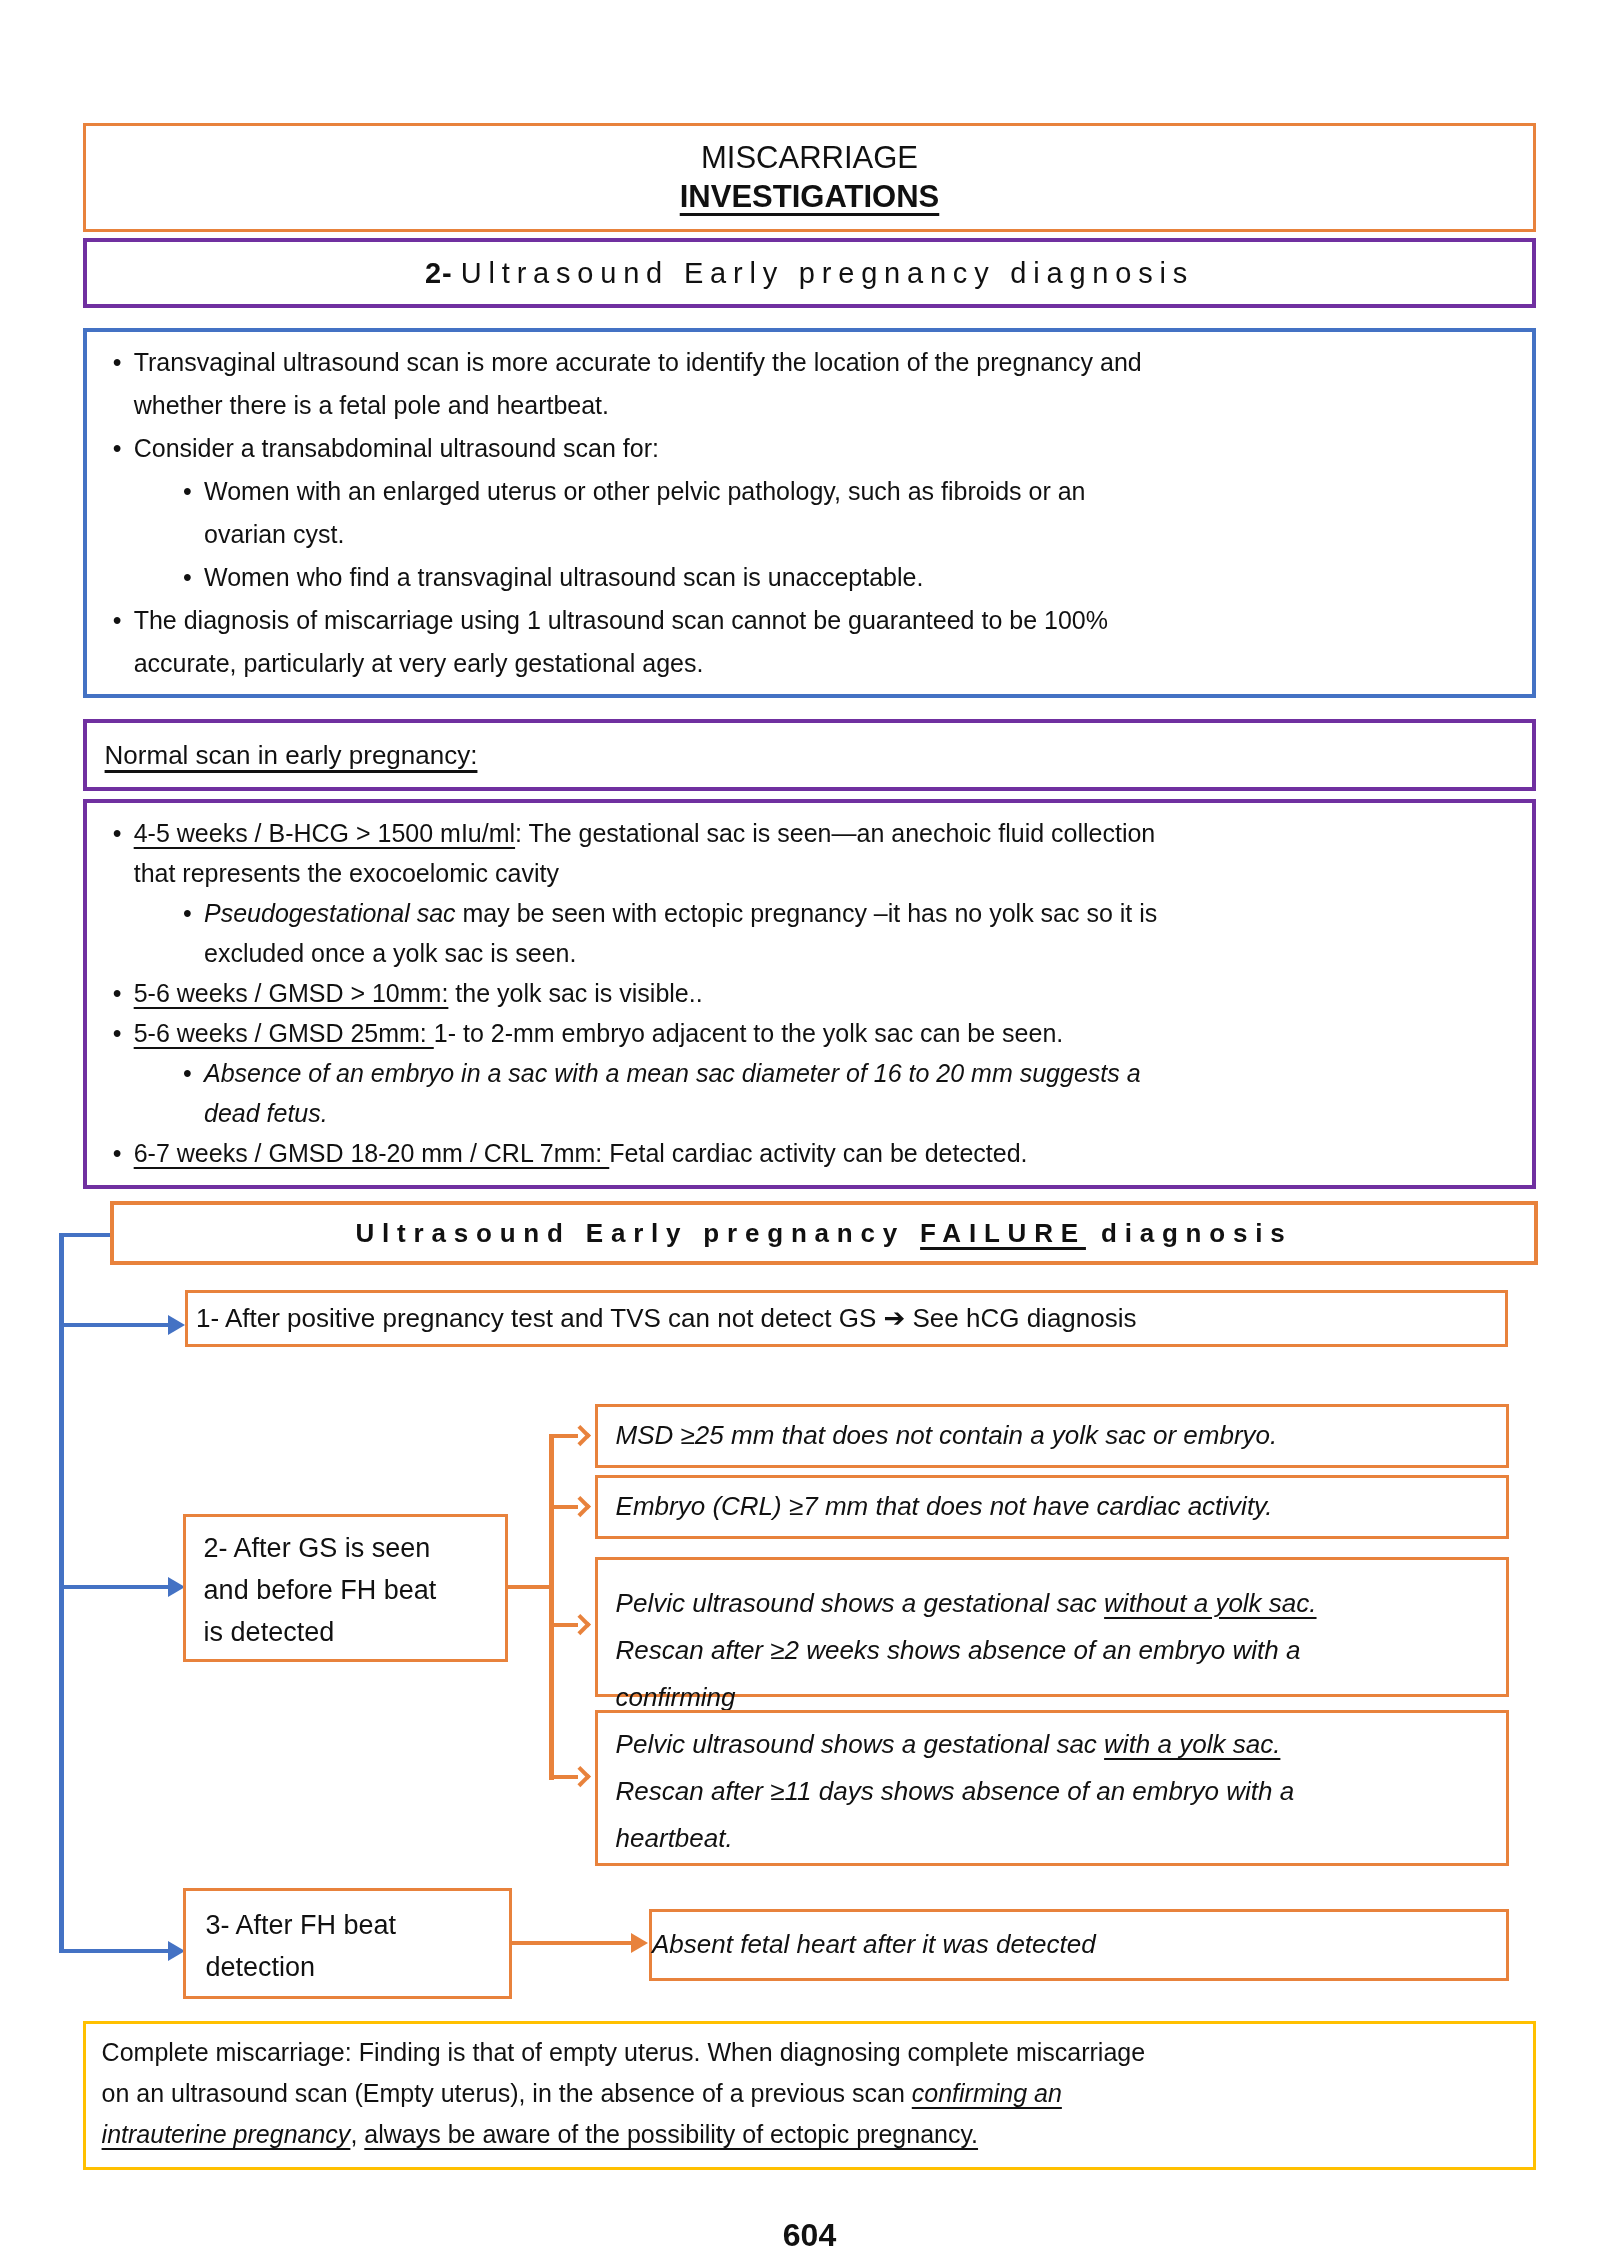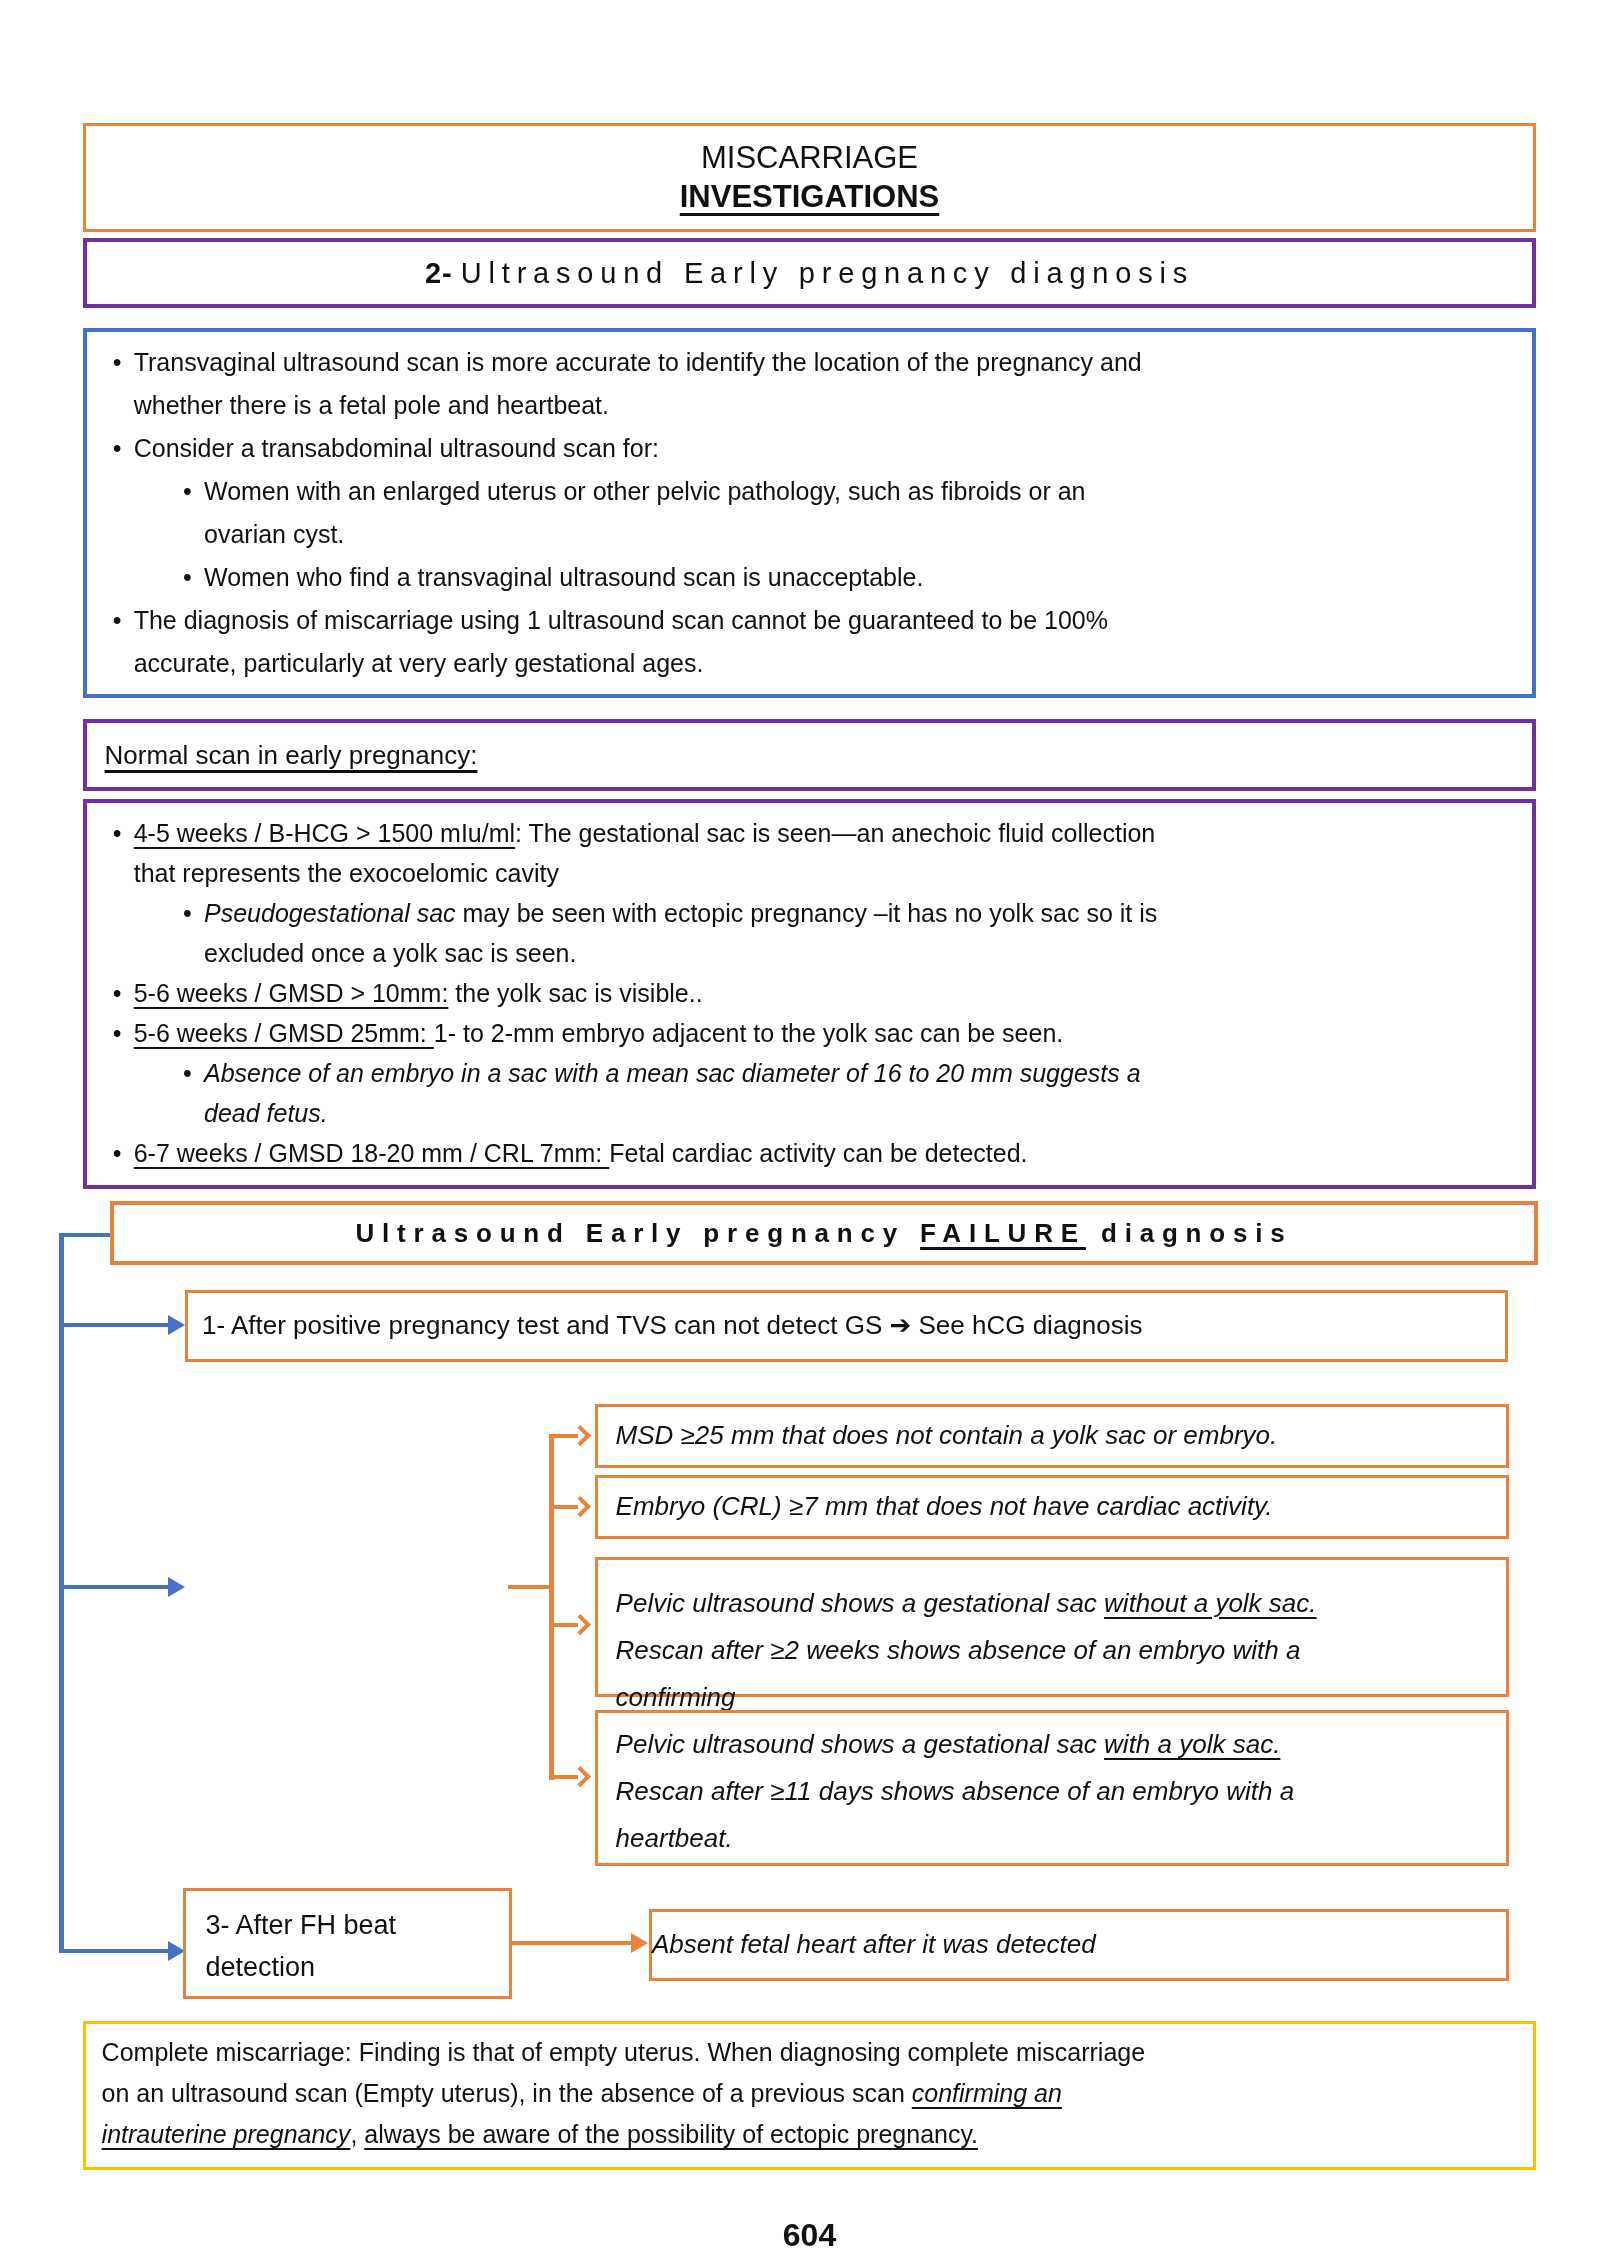--- a/index.html
+++ b/index.html
@@ -70,21 +70,21 @@
   
   .flow{position:relative;width:1619px;height:821px;}
   .fbox{position:absolute;border:3.9px solid var(--orange);background:#fff;font-size:26px;}
   .fail-head{
     left:110px;top:12.7px;width:1428px;height:64px;
     border-width:4.9px;
     display:flex;align-items:center;justify-content:center;
     font-weight:bold;letter-spacing:7.8px;
   }
   .fail-head .u{text-decoration-thickness:2.9px;text-align:center;}
-  .step1{left:185px;top:101px;width:1323px;height:72px;display:flex;align-items:center;padding-left:14px;}
+  .step1{left:185px;top:101px;width:1323px;height:57px;display:flex;align-items:center;padding-left:8px;}
   .step2{left:183px;top:325px;width:325px;height:148px;padding:10.7px 0 0 17.6px;font-size:27px;line-height:42px;}
   .out{left:595px;width:914px;padding-left:17.6px;}
   .outA{top:215px;height:64px;display:flex;align-items:center;}
   .outB{top:286px;height:64px;display:flex;align-items:center;}
   .outC{top:368px;height:140px;padding-top:20px;line-height:47px;}
   .outD{top:521px;height:156px;padding-top:8.8px;line-height:47px;}
   .step3{left:183px;top:699px;width:329px;height:111px;padding:13.7px 0 0 19.5px;font-size:27px;line-height:42px;}
   .absent{left:649px;top:720px;width:860px;height:72px;display:flex;align-items:center;}
 
   .line{position:absolute;}
@@ -199,20 +199,23 @@
     <div class="chev" style="left:573px;top:580px;"></div>
     <div class="line or" style="left:512px;top:752px;width:119px;height:4.9px;"></div>
     <div class="tri or" style="left:631px;top:744px;"></div>
 
     <div class="fbox fail-head">
       <span><span>Ultrasound Early pregnancy </span><span class="u">FAILURE</span><span> diagnosis</span></span>
     </div>
     <div class="fbox step1">
       <span><span>1- After positive pregnancy test and TVS can not detect GS </span><span class="b">➔</span><span> See hCG diagnosis</span></span>
     </div>
+    <div class="fbox step2">
+      <span><span>2- After GS is seen</span><br><span>and before FH beat</span><br><span>is detected</span></span>
+    </div>
     <div class="fbox out outA">
       <span><span class="i">MSD ≥25 mm that does not contain a yolk sac or embryo.</span></span>
     </div>
     <div class="fbox out outB">
       <span><span class="i">Embryo (CRL) ≥7 mm that does not have cardiac activity.</span></span>
     </div>
     <div class="fbox out outC">
       <span><span class="i">Pelvic ultrasound shows a gestational sac </span><span class="u i">without a yolk sac.</span><br><span class="i">Rescan after ≥2 weeks shows absence of an embryo with a</span><br><span class="i">confirming</span></span>
     </div>
     <div class="fbox out outD">

